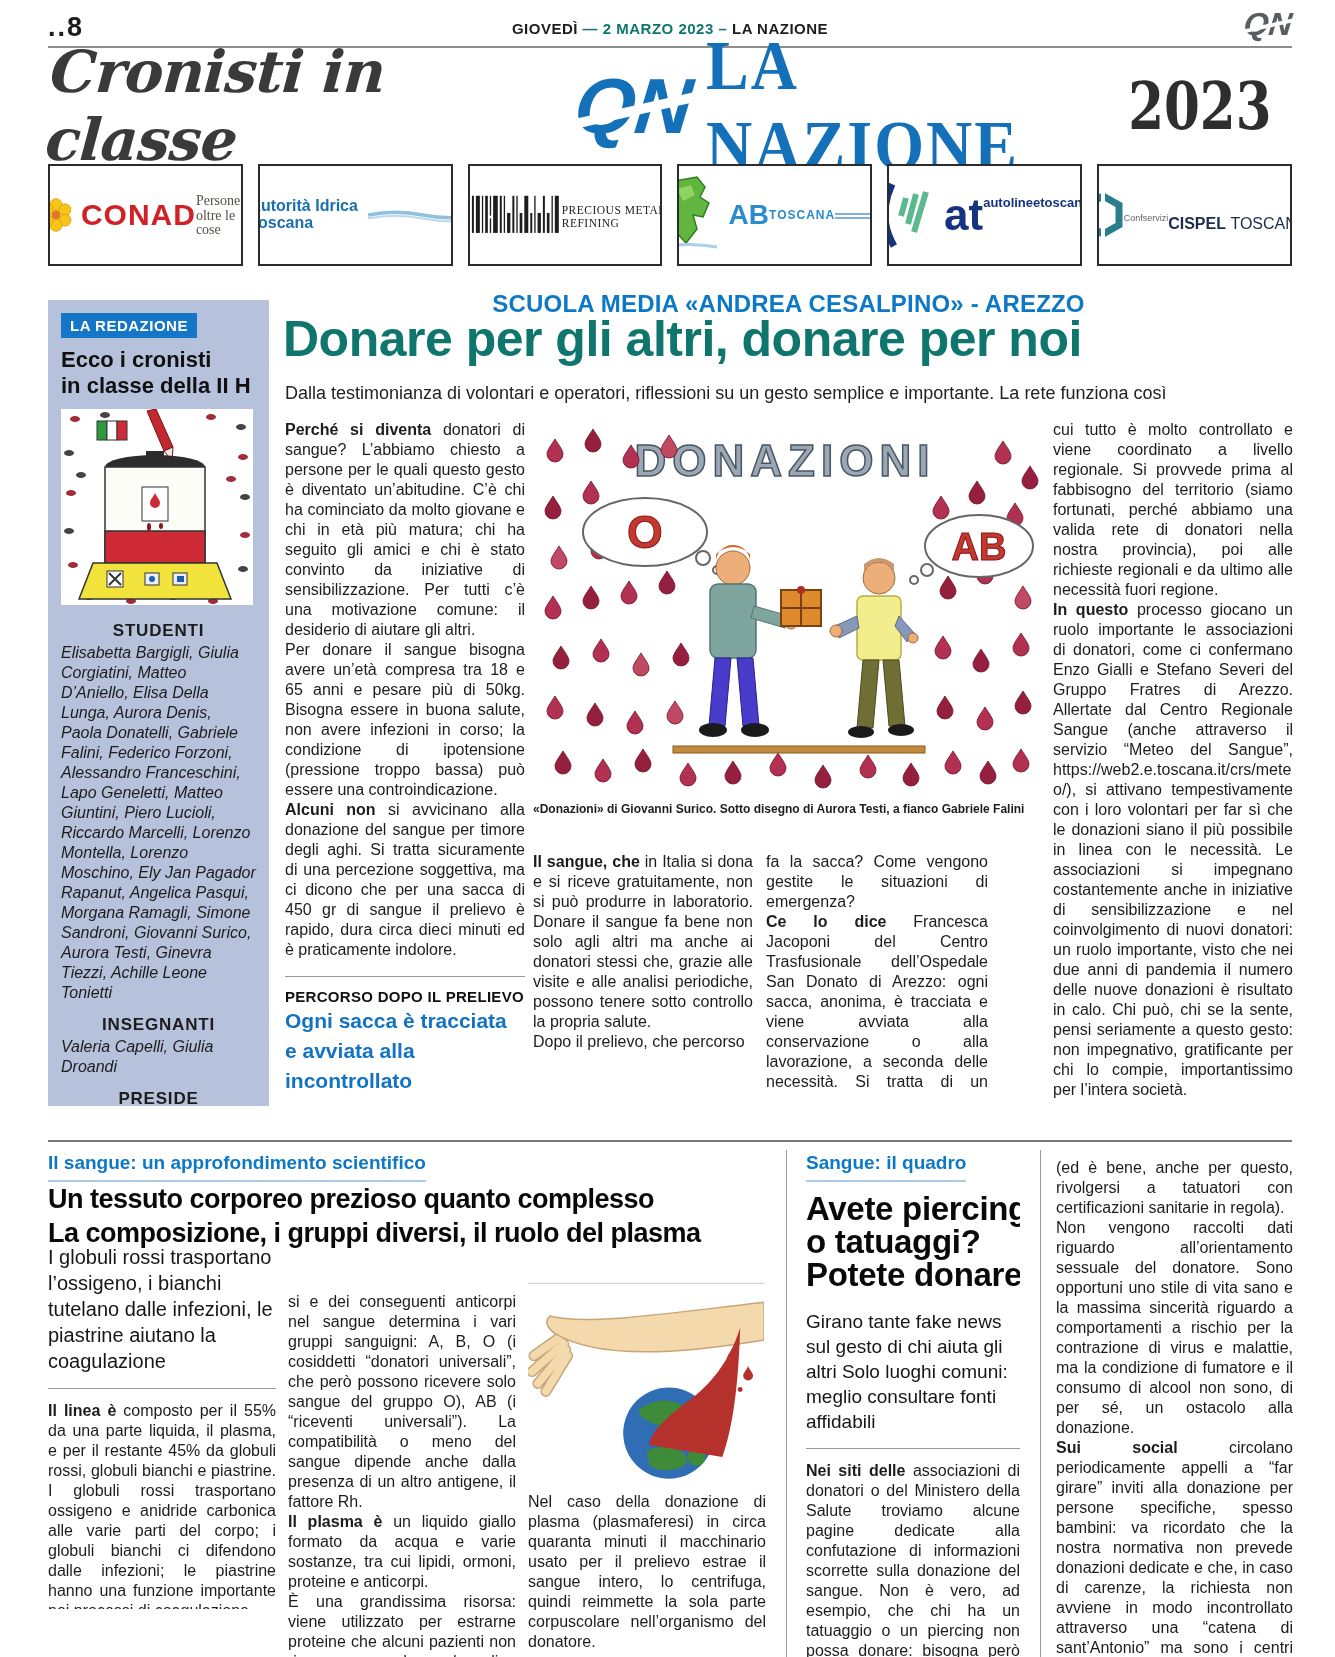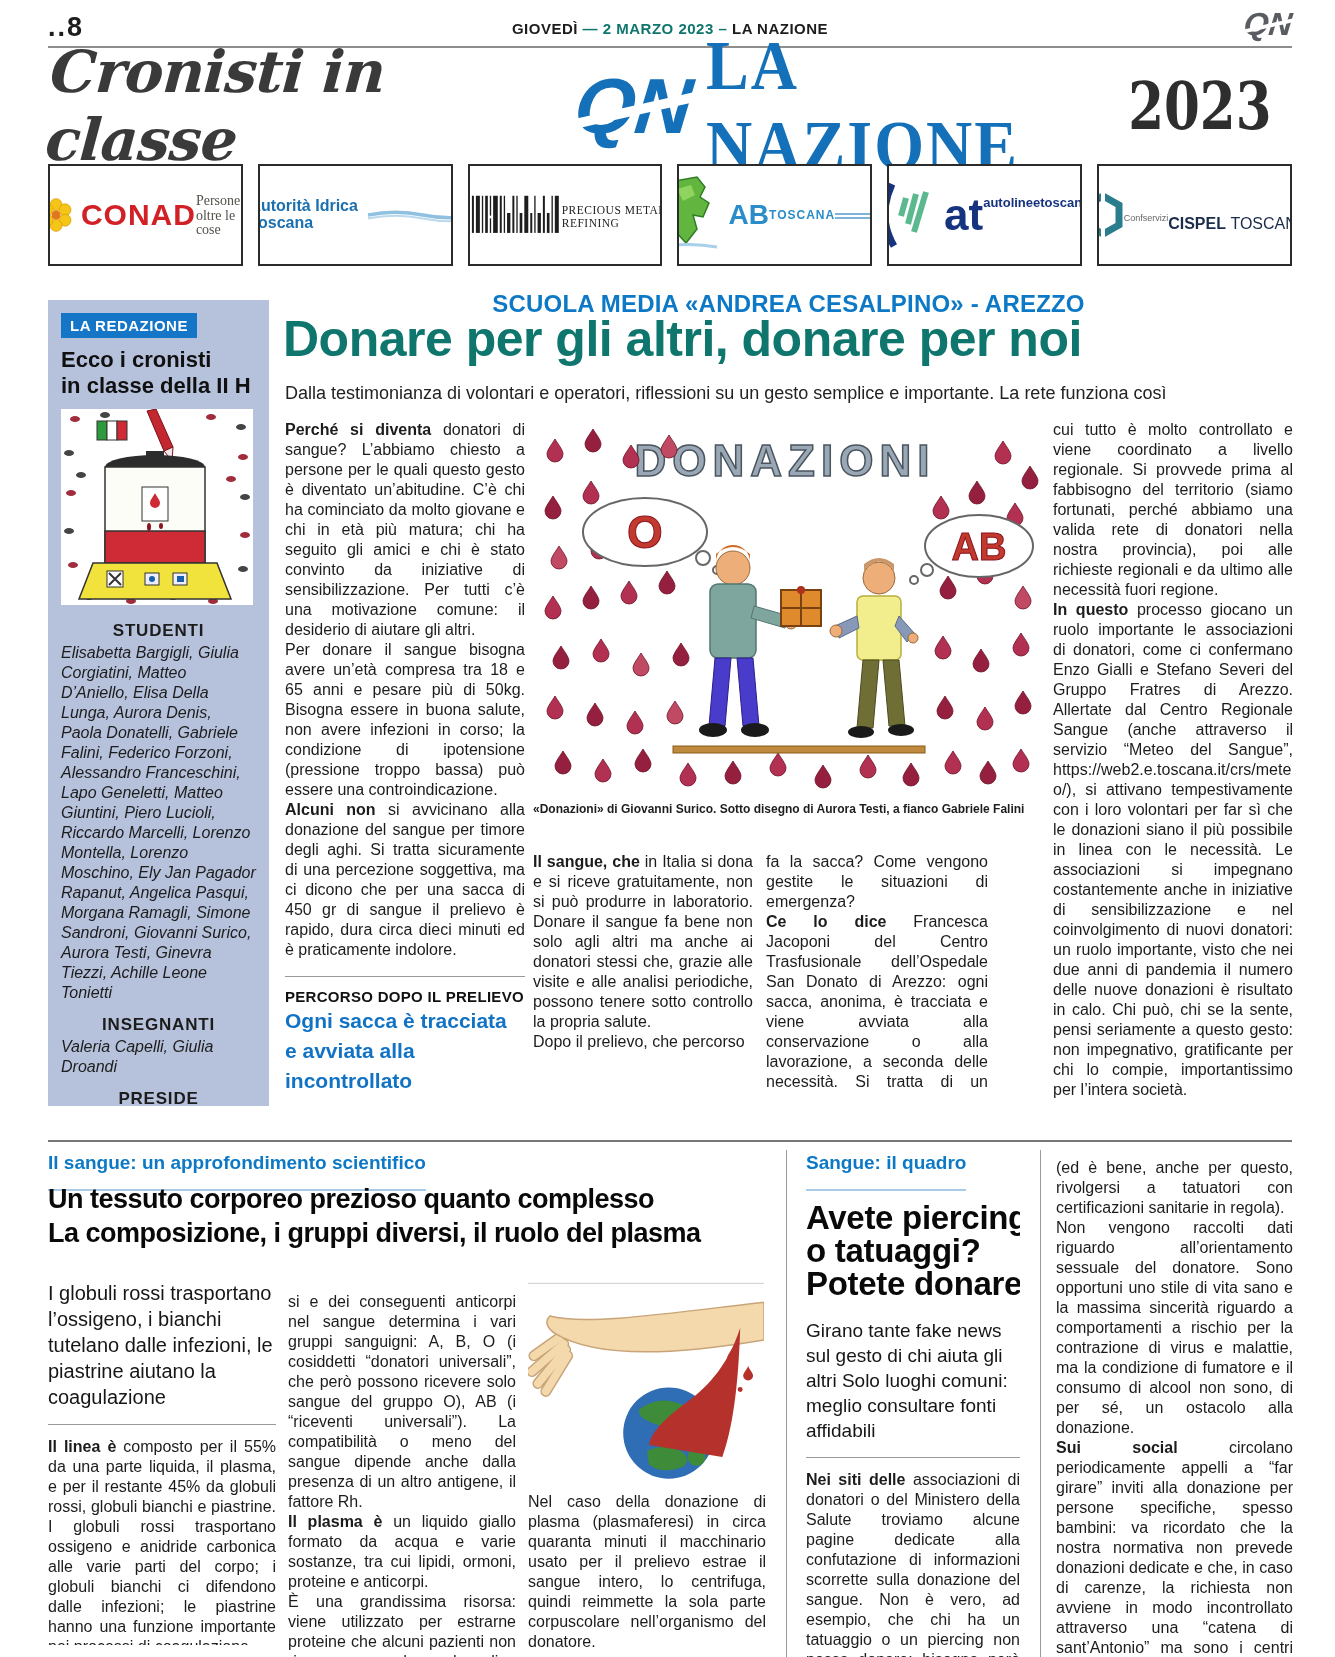--- a/index.html
+++ b/index.html
@@ -67,24 +67,24 @@
 
   .figure-main{top:420px;left:533px;width:507px}
   .caption{margin-top:6px;font-size:12px;font-weight:700;color:#1d1d1d;white-space:nowrap}
 
   .percorso{margin-top:16px;border-top:1px solid #999;padding-top:11px}
   .percorso-label{font-size:15px;font-weight:800;letter-spacing:.3px;color:#111}
   .percorso-line{font-size:21px;line-height:28px;font-weight:800;color:#1273c5;white-space:nowrap;margin-top:2px}
 
   
   .rule-bottom{top:1140px;left:48px;width:1244px;height:2px;background:#777}
-  .kicker-sm{display:inline-block;font-size:19px;font-weight:600;color:#0d79c6;border-bottom:2px solid #a9cbe8;padding-bottom:15px}
+  .kicker-sm{display:inline-block;font-size:19px;font-weight:600;color:#0d79c6;border-bottom:2px solid #a9cbe8;padding-bottom:6px}
   .bl-kicker{top:1152px;left:48px}
   .bl-headline{top:1182px;left:48px;width:740px;font-size:27px;line-height:34px;font-weight:800;letter-spacing:-.5px;color:#090909;white-space:nowrap}
-  .bl-col1{top:1256px;left:48px;width:228px;height:389px;overflow:hidden}
+  .bl-col1{top:1220px;left:48px;width:228px;height:389px;overflow:hidden}
   .bl-col2{top:1268px;left:288px;width:228px;height:389px;overflow:hidden}
   .bl-col3{top:1268px;left:528px;width:238px;height:389px;overflow:hidden}
   .standfirst{font-size:20px;line-height:26px;color:#161616}
   .sf-rule{border:none;border-top:1px solid #999;margin:14px 0 12px}
   .pad-t{padding-top:24px}
   .divider{width:1px;background:#9a9a9a;top:1150px;height:507px}
   .div1{left:786px}.div2{left:1040px}
   .pr-col{top:1152px;left:806px;width:214px;height:505px;overflow:hidden}
   .pr-headline{font-size:33px;line-height:33px;font-weight:800;letter-spacing:-.3px;color:#090909;margin-top:10px;white-space:nowrap}
   .pr-standfirst{font-size:19px;line-height:25px;color:#161616;margin-top:18px}

